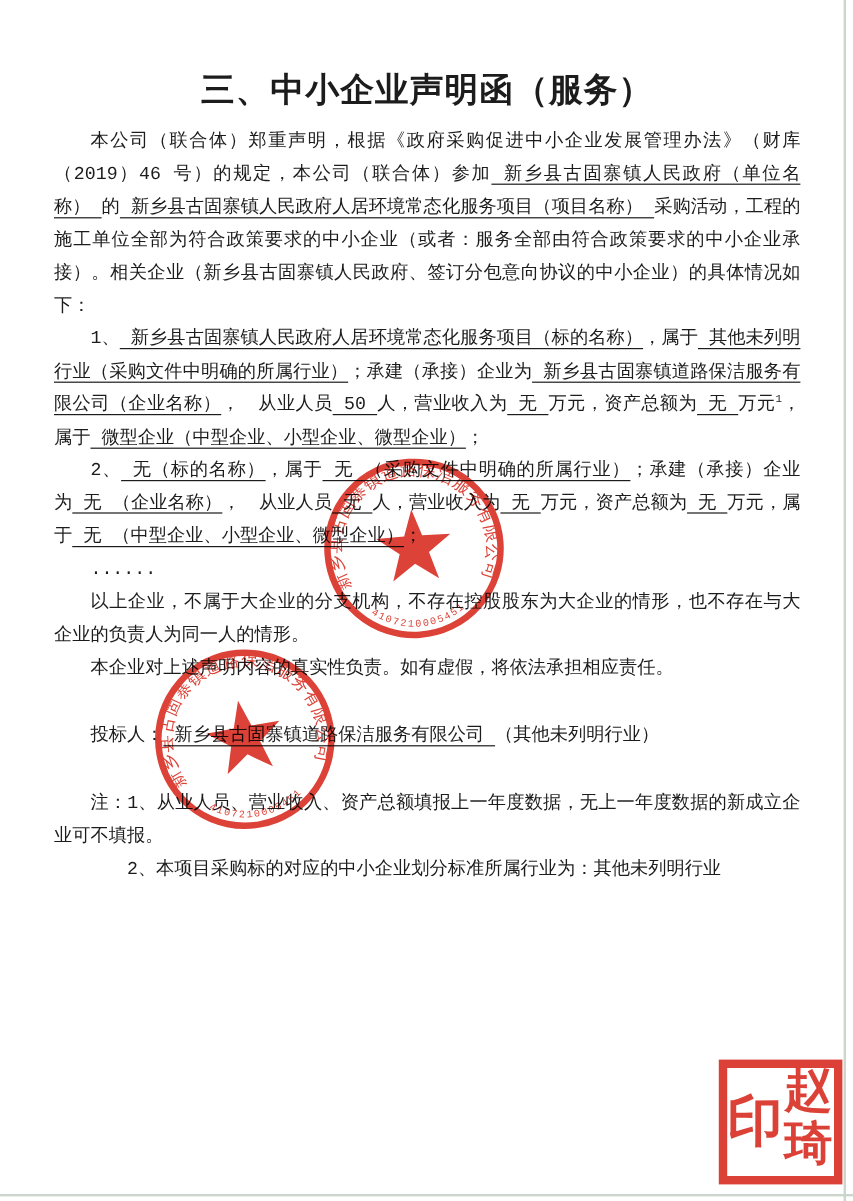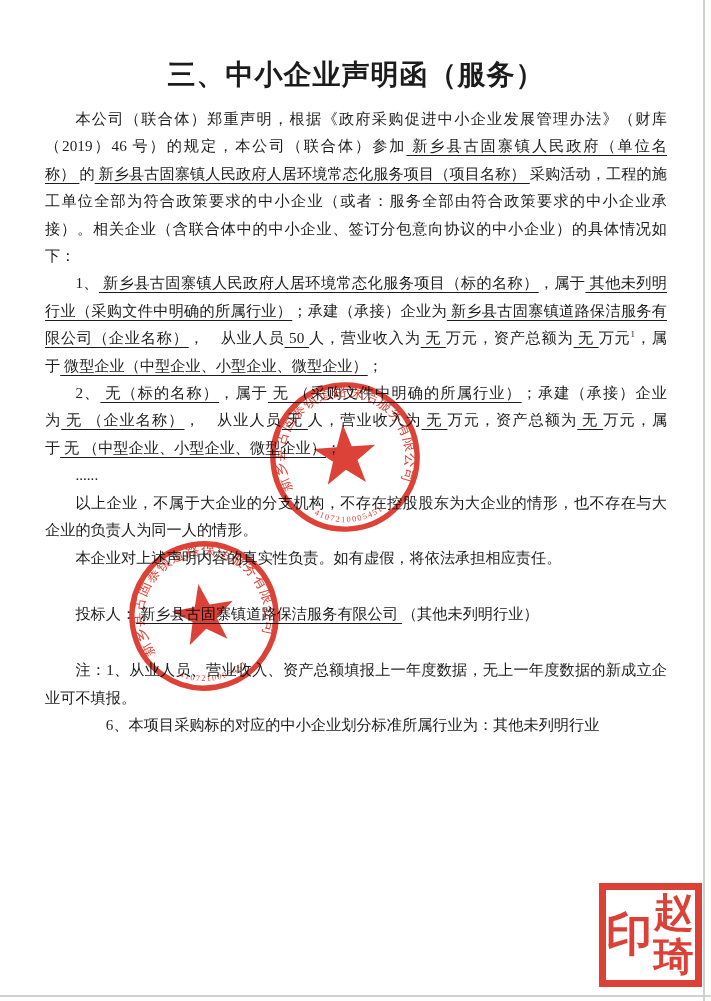--- a/index.html
+++ b/index.html
@@ -1,20 +1,20 @@
 <!DOCTYPE html>
 <html lang="zh" style="--ink: #1c1c1c; --seal: #d93226;"><head>
 <meta charset="utf-8">
 <style>
   html,body { margin:0; padding:0; background:#ffffff; }
   .page {
     position:relative;
     width:711px; height:1001px;
     background:#ffffff;
-    font-family:Liberation Serif, serif;
+    font-family:Liberation Mono, monospace;
     color:var(--ink,#1c1c1c);
     overflow:hidden;
   }
   .content { position:absolute; left:45px; top:0; width:622px; }
   h1.doc-title {
     margin:56px 0 11px 0;
     text-align:center;
     font-size:28px;
     font-weight:bold;
     letter-spacing:1px;
@@ -71,29 +71,29 @@
   .edge-h { position:absolute; left:0; top:995px; width:711px; height:2px; background:#ccd6cc; }
 </style>
 </head>
 <body>
 
 <div class="page">
 
   <div class="content">
     <h1 class="doc-title">三、中小企业声明函（服务）</h1>
     <div>
-        <p class="para"><span>本公司（联合体）郑重声明，根据《政府采购促进中小企业发展管理办法》（财库（2019）46 号）的规定，本公司（联合体）参加</span><span class="u">&nbsp;新乡县古固寨镇人民政府（单位名称）&nbsp;</span><span>的</span><span class="u">&nbsp;新乡县古固寨镇人民政府人居环境常态化服务项目（项目名称）&nbsp;</span><span>采购活动，工程的施工单位全部为符合政策要求的中小企业（或者：服务全部由符合政策要求的中小企业承接）。相关企业（含联合体中的中小企业、签订分包意向协议的中小企业）的具体情况如下：</span></p>
+        <p class="para"><span>本公司（联合体）郑重声明，根据《政府采购促进中小企业发展管理办法》（财库（2019）46 号）的规定，本公司（联合体）参加</span><span class="u">&nbsp;新乡县古固寨镇人民政府（单位名称）&nbsp;</span><span>的</span><span class="u">&nbsp;新乡县古固寨镇人民政府人居环境常态化服务项目（项目名称）&nbsp;</span><span>采购活动，工程的施工单位全部为符合政策要求的中小企业（或者：服务全部由符合政策要求的中小企业承接）。相关企业（新乡县古固寨镇人民政府、签订分包意向协议的中小企业）的具体情况如下：</span></p>
         <p class="para"><span>1、</span><span class="u">&nbsp;新乡县古固寨镇人民政府人居环境常态化服务项目（标的名称）</span><span>，属于</span><span class="u">&nbsp;其他未列明行业（采购文件中明确的所属行业）</span><span>；承建（承接）企业为</span><span class="u">&nbsp;新乡县古固寨镇道路保洁服务有限公司（企业名称）</span><span>，　从业人员</span><span class="u">&nbsp;50&nbsp;</span><span>人，营业收入为</span><span class="u">&nbsp;无&nbsp;</span><span>万元，资产总额为</span><span class="u">&nbsp;无&nbsp;</span><span>万元</span><sup>1</sup><span>，属于</span><span class="u">&nbsp;微型企业（中型企业、小型企业、微型企业）</span><span>；</span></p>
         <p class="para"><span>2、</span><span class="u">&nbsp;无（标的名称）</span><span>，属于</span><span class="u">&nbsp;无&nbsp;（采购文件中明确的所属行业）</span><span>；承建（承接）企业为</span><span class="u">&nbsp;无&nbsp;（企业名称）</span><span>，　从业人员</span><span class="u">&nbsp;无&nbsp;</span><span>人，营业收入为</span><span class="u">&nbsp;无&nbsp;</span><span>万元，资产总额为</span><span class="u">&nbsp;无&nbsp;</span><span>万元，属于</span><span class="u">&nbsp;无&nbsp;（中型企业、小型企业、微型企业）</span><span>；</span></p>
         <p class="para"><span>......</span></p>
         <p class="para"><span>以上企业，不属于大企业的分支机构，不存在控股股东为大企业的情形，也不存在与大企业的负责人为同一人的情形。</span></p>
         <p class="para"><span>本企业对上述声明内容的真实性负责。如有虚假，将依法承担相应责任。</span></p>
         <p class="para mt2"><span>投标人：</span><span class="u">&nbsp;新乡县古固寨镇道路保洁服务有限公司&nbsp;</span><span>（其他未列明行业）</span></p>
         <p class="para mt2"><span>注：1、从业人员、营业收入、资产总额填报上一年度数据，无上一年度数据的新成立企业可不填报。</span></p>
-        <p class="para indent4"><span>6、本项目采购标的对应的中小企业划分标准所属行业为：其他未列明行业</span></p>
+        <p class="para indent4"><span>2、本项目采购标的对应的中小企业划分标准所属行业为：其他未列明行业</span></p>
       </div>
   </div>
 
   <svg class="round-seal seal-1" width="158" height="158" viewBox="0 0 160 160">
     <circle cx="80" cy="80" r="73" stroke-width="5.5"></circle>
     <polygon points="80,47 87.6,69.5 111.4,69.8 92.4,84 99.4,106.7 80,93 60.6,106.7 67.6,84 48.6,69.8 72.4,69.5"></polygon>
     <defs>
       <path id="s1-top" d="M 29.2,115.6 A 62,62 0 1 1 130.8,115.6" fill="none"></path>
       <path id="s1-bot" d="M 37.6,130.6 A 66,66 0 0 0 122.4,130.6" fill="none"></path>
     </defs>

